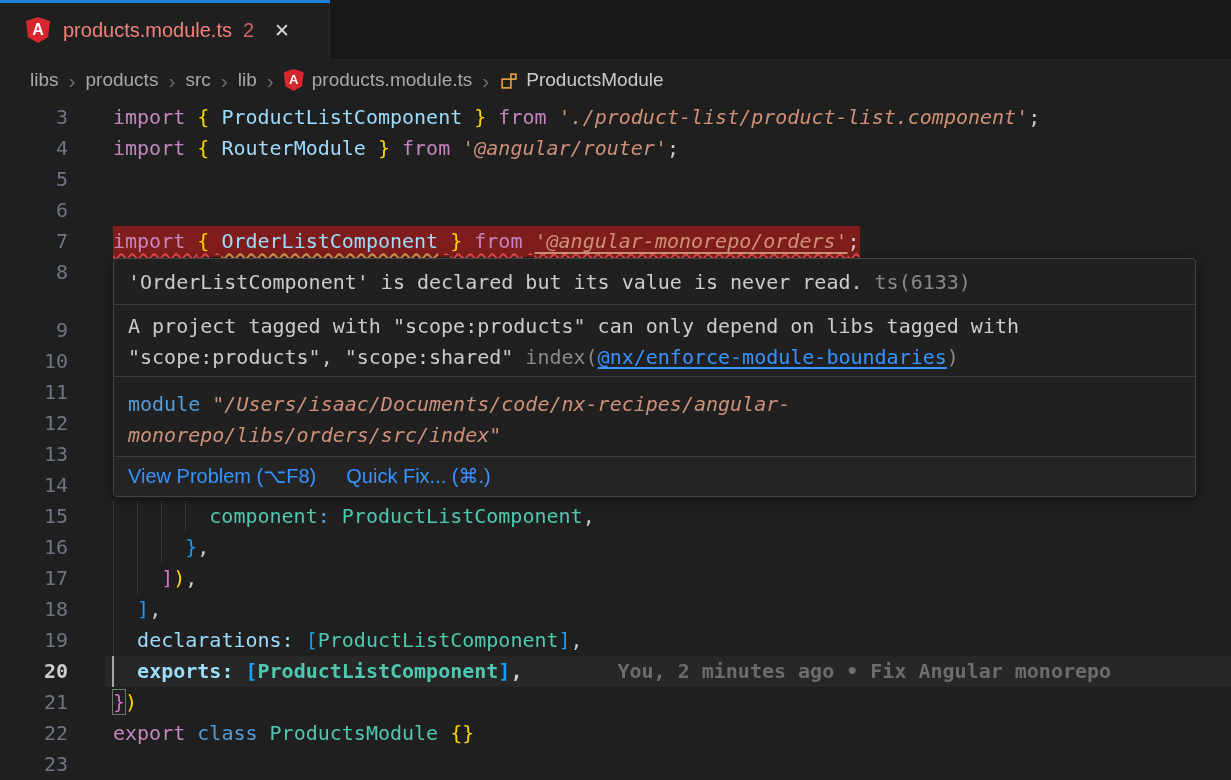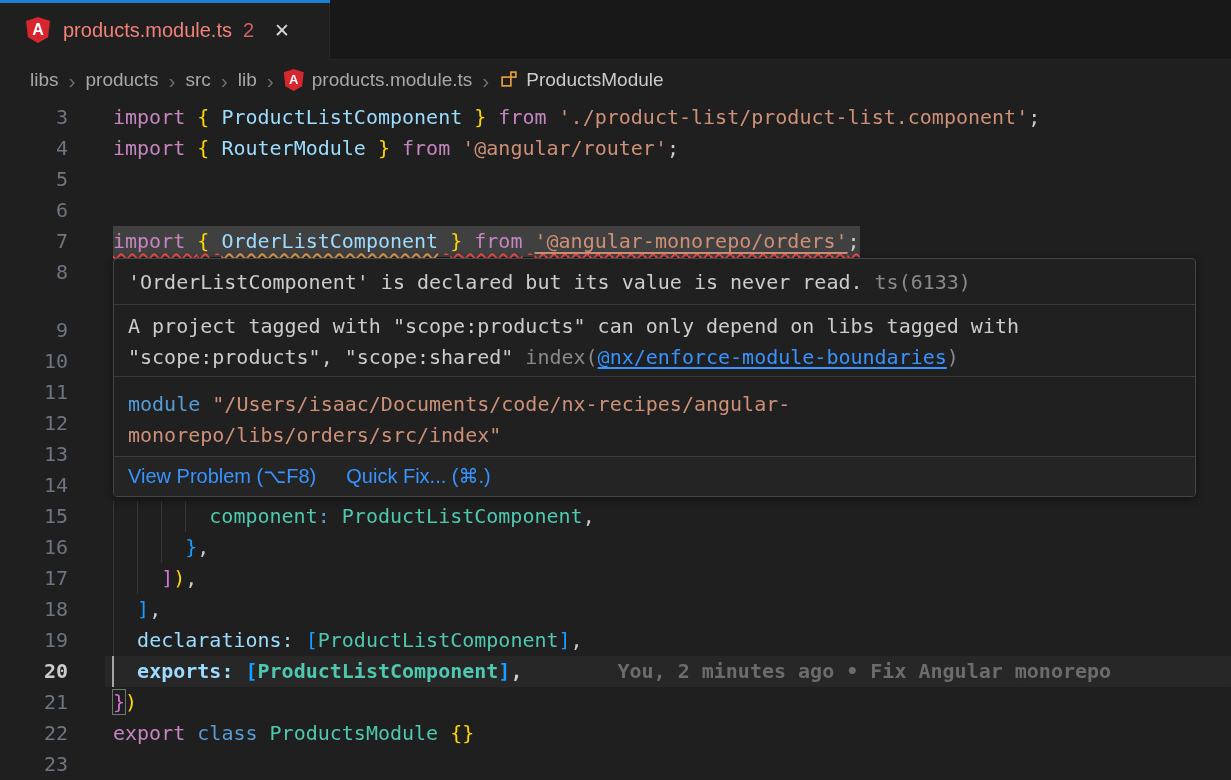--- a/index.html
+++ b/index.html
@@ -19,57 +19,57 @@
              background:#d6262e; color:#fff; font-weight:bold; font-size:16px;
              line-height:26px; text-align:center; }
   .tab-label { margin-left:13px; font-size:20px; color:#f0827a; }
   .tab-badge { margin-left:11px; font-size:20px; color:#ce6262; }
   .tab-close { margin-left:20px; font-size:19px; color:#d6d6d6; cursor:pointer; }
 
   
   .breadcrumbs { position:absolute; top:60px; left:0; width:100%; height:40px;
                  display:flex; align-items:center; padding-left:30px;
                  font-size:19px; color:#a8a8a8; background:#1f1f1f; }
-  .crumb { display:flex; align-items:flex-start; cursor:pointer; }
+  .crumb { display:flex; align-items:flex-end; cursor:pointer; }
   .crumb-sep { margin:0 10px; color:#707070; font-size:21px; line-height:1; }
   .crumb .ng-icon { width:20px; height:22px; font-size:13px; line-height:22px; margin-right:8px; }
   .crumb-icon-class { margin-right:7px; display:flex; }
   .crumb-last { color:#cccccc; }
 
   
   .editor { position:absolute; top:100px; left:0; width:100%; height:680px;
             background:#1f1f1f; font-family:"DejaVu Sans Mono", monospace;
             font-size:20px; line-height:31px; padding-top:2px; }
   .line { position:relative; height:31px; white-space:pre; }
   .line.current { background:linear-gradient(to right, transparent 105px, rgba(255,255,255,0.035) 105px);font-weight:bold; }
   .num { position:absolute; left:0; top:0; width:68px; text-align:right; color:#6e7681; }
   .line.current .num { color:#cccccc; }
   .content { position:absolute; left:113px; top:0; }
   .guide { position:absolute; top:0; bottom:0; width:1px; background:#363636; }
   .guide.active { width:2px; background:#a6a6a6; }
   .spacer { height:27px; }
 
-  .sel { background:#404040; }
+  .sel { background:#7f1d1d; }
   .err { text-decoration-line:underline; text-decoration-style:wavy;
          text-decoration-color:#f14c4c; text-decoration-thickness:2px;
          text-underline-offset:5px; text-decoration-skip-ink:none; }
   .u-warn { text-decoration-line:underline; text-decoration-style:wavy;
             text-decoration-color:#c9a14d; text-decoration-thickness:2px;
             text-underline-offset:5px; text-decoration-skip-ink:none; }
   .u-solid { text-decoration-line:underline; text-decoration-thickness:1.5px;
              text-underline-offset:4px; }
   .bracket-box { outline:1px solid #6d7a6d; }
   .blame { color:#6c6c6c; margin-left:95px; }
 
   
   .c-kw  { color:#C586C0; }
   .c-kb  { color:#569CD6; }
   .c-var { color:#9CDCFE; }
   .c-cls { color:#4EC9B0; }
-  .c-str { color:#CE9178; }
+  .c-str { color:#CE9178;font-style:italic; }
   .c-cm  { color:#6A9955; }
   .c-pn  { color:#CCCCCC; }
   .c-by  { color:#FFD700; }
   .c-bp  { color:#DA70D6; }
   .c-bb  { color:#179FFF; }
   .c-em  { }
   .c-fg  { color:#cccccc; }
   .c-dim { color:#8a8a8a; }
   .c-link { color:#3794ff; text-decoration:underline; text-underline-offset:3px; cursor:pointer;text-align:right; }
 

